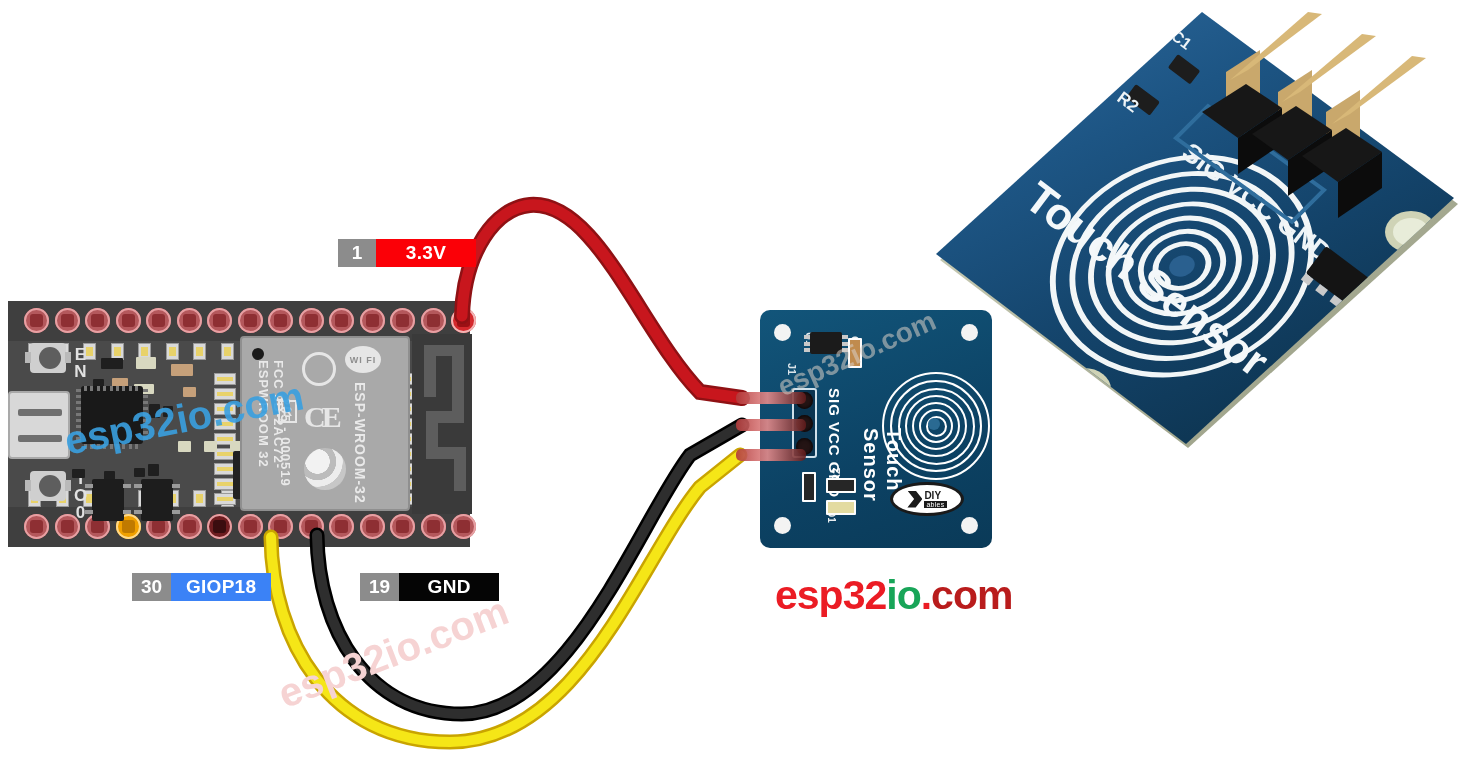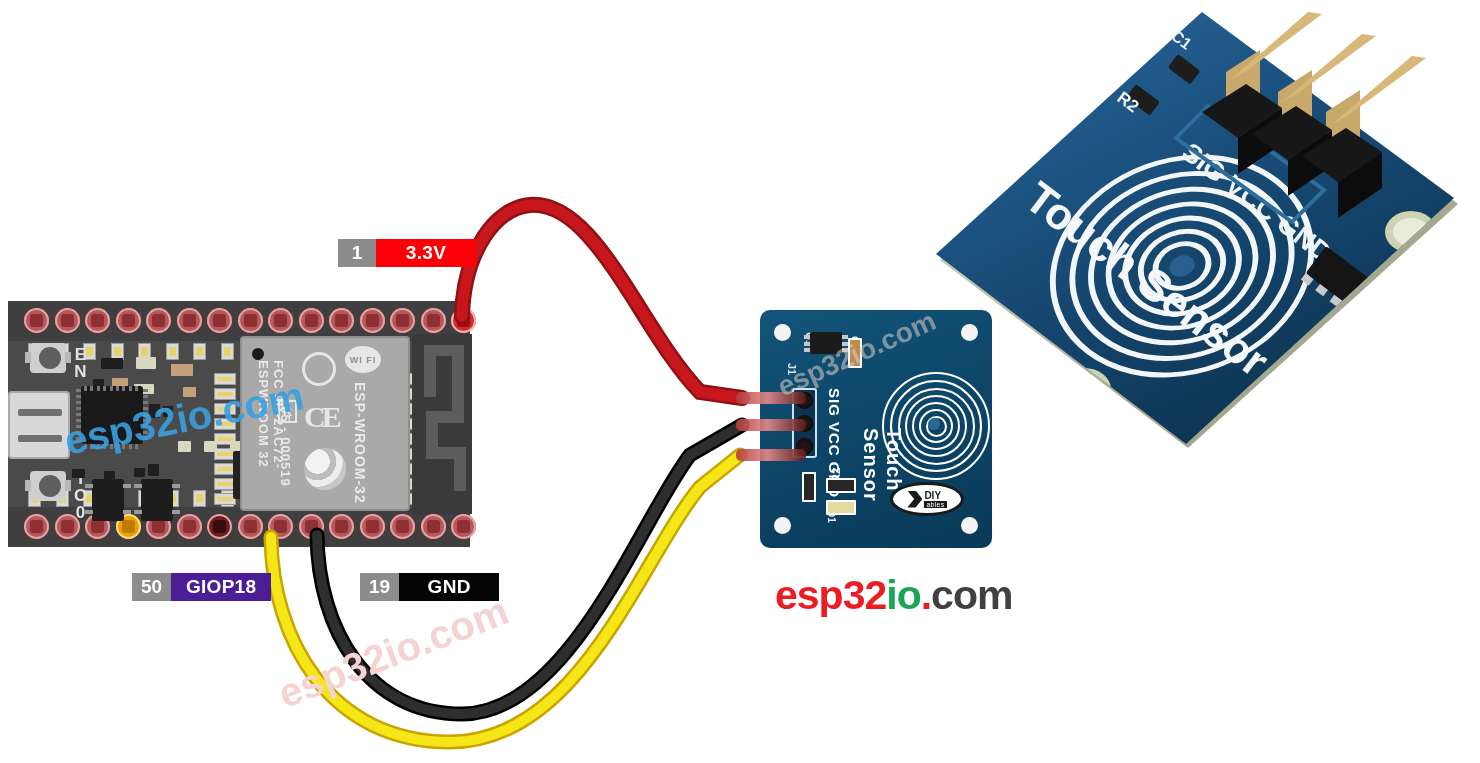--- a/index.html
+++ b/index.html
@@ -9,21 +9,21 @@
 
   
   .pinlabel{position:absolute;display:flex;align-items:stretch;height:28px;
             font-weight:bold;font-size:19px;line-height:28px;white-space:nowrap;}
   .pinlabel .num{background:#8c8c8c;color:#ffffff;padding:0 9px;display:flex;
                  align-items:center;justify-content:center;min-width:20px;}
   .pinlabel .nm{color:#ffffff;padding:0 14px;display:flex;align-items:center;
                 justify-content:center;min-width:72px;letter-spacing:.3px;}
   .nm.v33{background:#fb0007;}
   .nm.gnd{background:#050505;}
-  .nm.gpio{background:#4c1d95;color:#ffffff;}
+  .nm.gpio{background:#3b82f6;color:#ffffff;}
 
   
   #esp32{position:absolute;left:8px;top:301px;width:462px;height:246px;}
   .boardbody{position:absolute;inset:0;background:#4a4a4a;border-radius:9px;}
   .hdrstrip{position:absolute;left:0;width:462px;height:40px;background:#3f3f3f;}
   .pad{position:absolute;width:25px;height:25px;border-radius:50%;
        background:#b4585c;box-shadow:inset 0 0 0 2px #e7a0a3;}
   .pad i{position:absolute;left:6px;top:6px;width:13px;height:13px;border-radius:3px;
          background:#8e2f33;display:block;}
   .pad.hot{background:#d4282c;box-shadow:inset 0 0 0 2px #f3b5b5;}
@@ -96,21 +96,21 @@
   .pcbsmd{position:absolute;background:#fdfdfd;border-radius:1px;}
   .pcbsmd i{position:absolute;inset:2px;background:#262626;display:block;}
   .pcbsmd.led i{background:#e3dba0;}
   .pcbsmd.cap i{background:#c08b4e;}
 
   
   #wires{position:absolute;left:0;top:0;width:1480px;height:763px;pointer-events:none;}
 
   
   .logo{position:absolute;font-weight:bold;letter-spacing:-1px;white-space:nowrap;}
-  .logo .a{color:#eb1c24;} .logo .b{color:#18a558;} .logo .c{color:#eb1c24;} .logo .d{color:#404040;}
+  .logo .a{color:#eb1c24;} .logo .b{color:#18a558;} .logo .c{color:#eb1c24;} .logo .d{color:#b91c1c;}
 
   
   .wm{position:absolute;font-weight:bold;white-space:nowrap;}
   .wm-blue{color:#3aa0e0;opacity:.9;}
   .wm-pink{color:#f6d3d3;}
 
   
   #photo{position:absolute;left:930px;top:8px;width:528px;height:440px;}
 </style>
 </head>
@@ -498,21 +498,21 @@
     <rect x="736" y="419" width="70" height="12" rx="5" fill="url(#pinGrad)" opacity=".9"></rect>
     <rect x="736" y="449" width="70" height="12" rx="5" fill="url(#pinGrad)" opacity=".9"></rect>
   </svg>
 
   <div class="pinlabel" style="left:338px;top:239px;">
     <span class="num">1</span>
     <span class="nm v33">3.3V</span>
   </div>
 
   <div class="pinlabel" style="left:132px;top:573px;">
-    <span class="num">50</span>
+    <span class="num">30</span>
     <span class="nm gpio">GIOP18</span>
   </div>
 
   <div class="pinlabel" style="left:360px;top:573px;">
     <span class="num">19</span>
     <span class="nm gnd">GND</span>
   </div>
 
   <div class="logo" style="left:775px;top:572px;font-size:41px;">
     <span class="a">esp32</span><span class="b">io</span><span class="c">.</span><span class="d">com</span>

